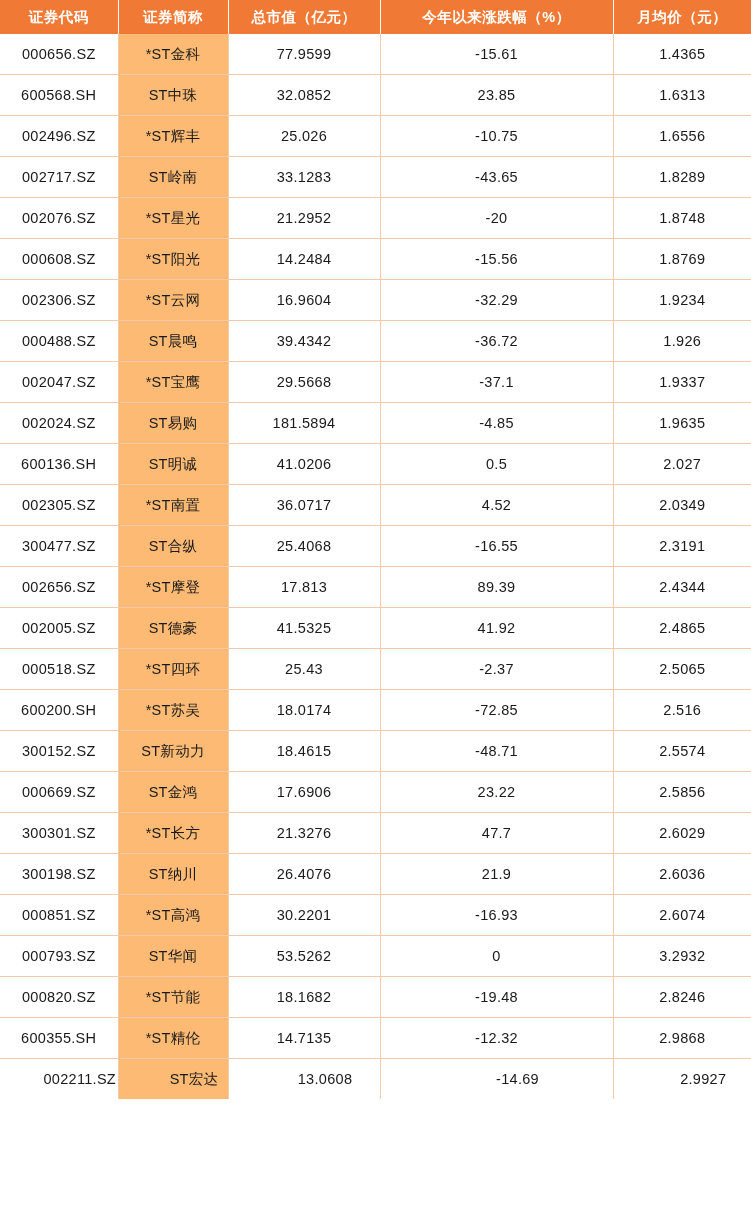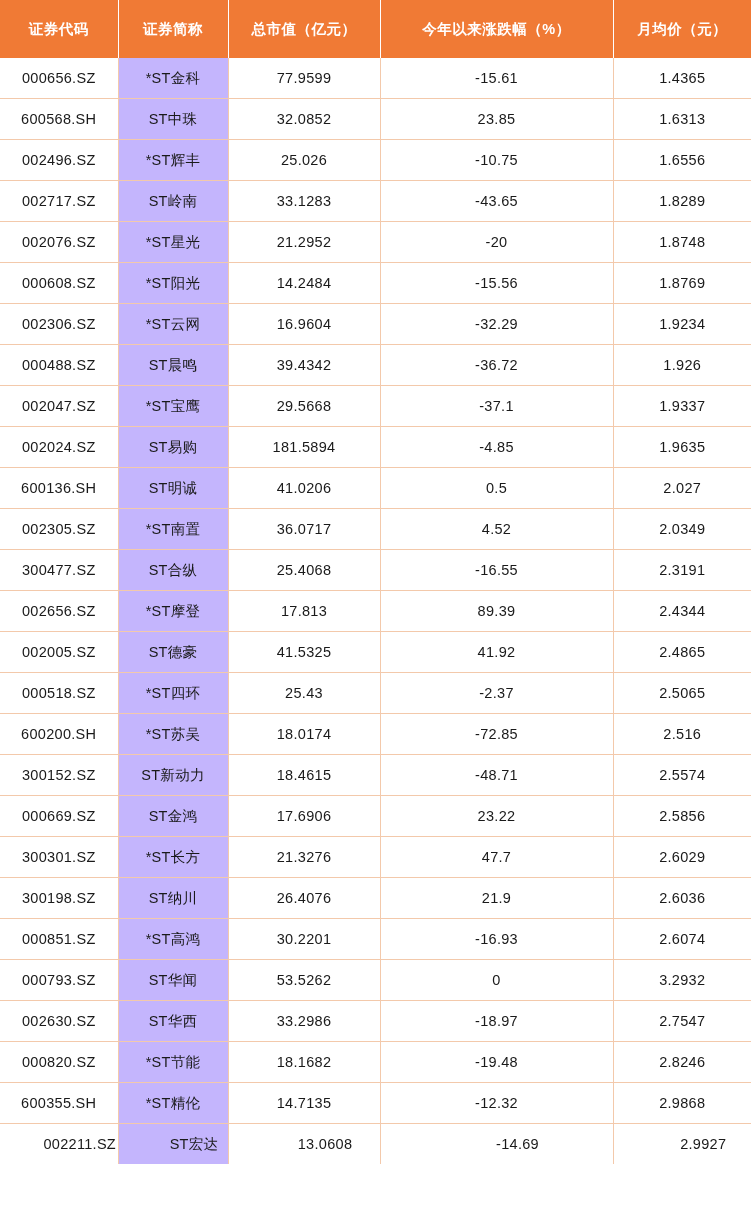--- a/index.html
+++ b/index.html
@@ -22,21 +22,21 @@
   table.stock-table col.c3 { width: 233px; }
   table.stock-table col.c4 { width: 138px; }
 
   thead th {
     background: #f07a35;
     color: #ffffff;
     font-size: 14.5px;
     font-weight: bold;
     height: 34px;
     line-height: 34px;
-    padding: 12px;
+    padding: 0;
     text-align: center;
     border-right: 1px solid #ffffff;
     white-space: nowrap;
     letter-spacing: 0.5px;
   }
   thead th:last-child { border-right: none; }
 
   tbody td {
     height: 40px;
     font-size: 14.5px;
@@ -44,21 +44,21 @@
     text-align: center;
     padding: 0;
     border-bottom: 1px solid #f3c9ab;
     border-right: 1px solid #f3c9ab;
     white-space: nowrap;
     background: #ffffff;
     letter-spacing: 0.3px;
   }
   tbody td:last-child { border-right: none; }
   tbody td.name-cell {
-    background: #c4b5fd;
+    background: #fdba74;
   }
   tbody tr:last-child td {
     border-bottom: none;
     padding-left: 42px;
   }
 </style>
 </head>
 <body>
 
 <table class="stock-table">
@@ -234,27 +234,20 @@
         <td>2.6074</td>
       </tr>
       <tr>
         <td>000793.SZ</td>
         <td class="name-cell">ST华闻</td>
         <td>53.5262</td>
         <td>0</td>
         <td>3.2932</td>
       </tr>
       <tr>
-        <td>002630.SZ</td>
-        <td class="name-cell">ST华西</td>
-        <td>33.2986</td>
-        <td>-18.97</td>
-        <td>2.7547</td>
-      </tr>
-      <tr>
         <td>000820.SZ</td>
         <td class="name-cell">*ST节能</td>
         <td>18.1682</td>
         <td>-19.48</td>
         <td>2.8246</td>
       </tr>
       <tr>
         <td>600355.SH</td>
         <td class="name-cell">*ST精伦</td>
         <td>14.7135</td>

